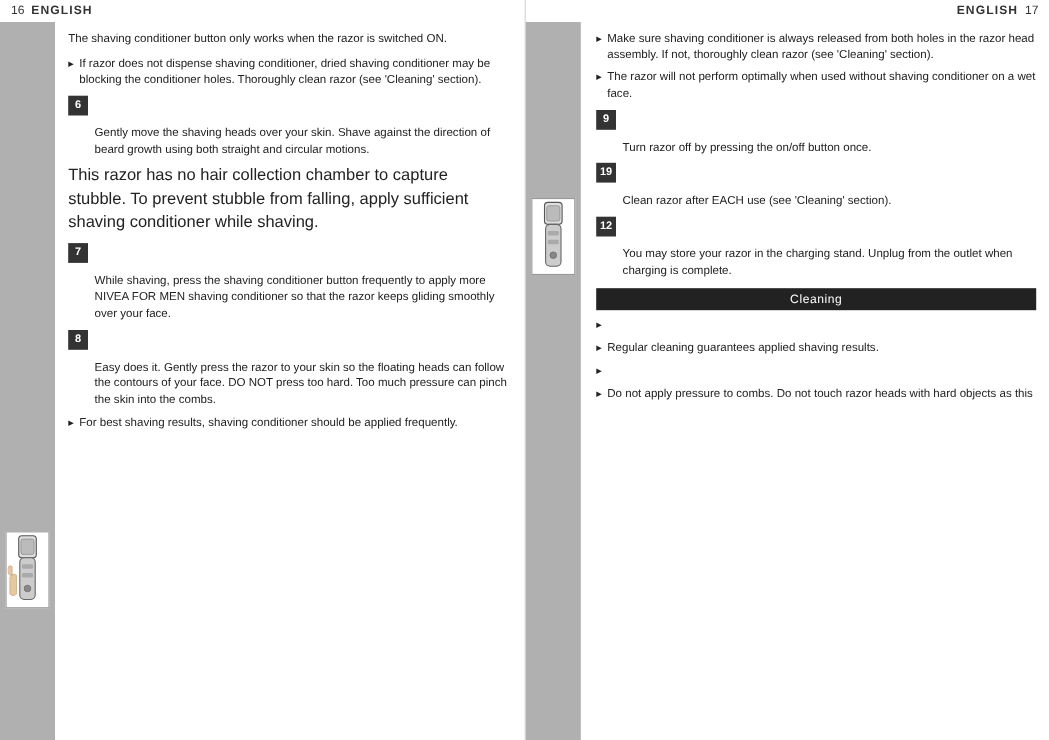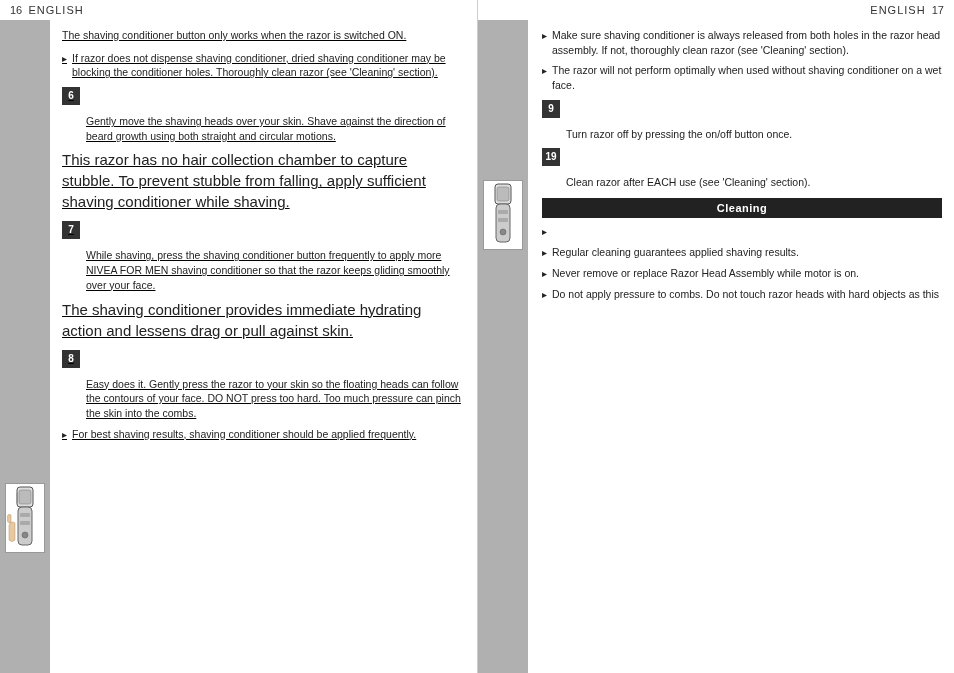--- a/index.html
+++ b/index.html
@@ -50,21 +50,21 @@
     .page-header-right {
       justify-content: flex-end;
     }
     .page-number {
       font-size: 11px;
       font-weight: normal;
       color: #333;
     }
     .page-title {
       font-size: 11px;
-      font-weight: normal;
+      font-weight: bold;
       color: #333;
       letter-spacing: 1px;
       text-transform: uppercase;
     }
     
     .content-area {
       display: flex;
       flex: 1;
       overflow: hidden;
     }
@@ -90,21 +90,20 @@
     }
     .razor-illustration {
       width: 36px;
       height: 66px;
     }
     
     .main-text {
       flex: 1;
       padding: 8px 14px 8px 12px;
       overflow: hidden;
-      text-decoration: underline;
     }
     
     .intro-text {
       font-size: 10.5px;
       color: #222;
       margin-bottom: 8px;
       line-height: 1.4;
     }
     .bullet-item {
       display: flex;
@@ -178,21 +177,21 @@
     }
     .right-main-text {
       flex: 1;
       padding: 8px 12px 8px 14px;
       overflow: hidden;
     }
     
     .cleaning-header {
       background: #222;
       color: #fff;
-      font-weight: bold;
+      font-weight: normal;
       font-size: 11px;
       text-align: center;
       padding: 4px 8px;
       margin: 8px 0 6px 0;
       letter-spacing: 0.5px;
     }
   </style>
 </head>
 <body>
 
@@ -232,21 +231,20 @@
         <div class="step-item">
           <div class="step-number-box">6</div>
           <span class="step-text">Gently move the shaving heads over your skin. Shave against the direction of beard growth using both straight and circular motions.</span>
         </div>
         <p class="note-text">This razor has no hair collection chamber to capture stubble. To prevent stubble from falling, apply sufficient shaving conditioner while shaving.</p>
 
         <div class="step-item">
           <div class="step-number-box">7</div>
           <span class="step-text">While shaving, press the shaving conditioner button frequently to apply more NIVEA FOR MEN shaving conditioner so that the razor keeps gliding smoothly over your face.</span>
         </div>
-        <p class="note-text">The shaving conditioner provides immediate hydrating action and lessens drag or pull against skin.</p>
 
         <div class="step-item">
           <div class="step-number-box">8</div>
           <span class="step-text">Easy does it. Gently press the razor to your skin so the floating heads can follow the contours of your face. DO NOT press too hard. Too much pressure can pinch the skin into the combs.</span>
         </div>
 
         <div class="bullet-item">
           <span class="bullet-arrow">▸</span>
           <span>For best shaving results, shaving conditioner should be applied frequently.</span>
         </div>
@@ -287,33 +285,36 @@
           <div class="step-number-box">9</div>
           <span class="step-text">Turn razor off by pressing the on/off button once.</span>
         </div>
 
         <div class="step-item">
           <div class="step-number-box">19</div>
           <span class="step-text">Clean razor after EACH use (see 'Cleaning' section).</span>
         </div>
 
 
+        <div class="step-item">
+          <div class="step-number-box">12</div>
+          <span class="step-text">You may store your razor in the charging stand. Unplug from the outlet when charging is complete.</span>
+        </div>
 
         <div class="cleaning-header">Cleaning</div>
 
         <div class="bullet-item">
           <span class="bullet-arrow">▸</span>
         </div>
         <div class="bullet-item">
           <span class="bullet-arrow">▸</span>
           <span>Regular cleaning guarantees applied shaving results.</span>
         </div>
         <div class="bullet-item">
           <span class="bullet-arrow">▸</span>
-          <span>Never remove or replace Razor Head Assembly while motor is on.</span>
         </div>
         <div class="bullet-item">
           <span class="bullet-arrow">▸</span>
           <span>Do not apply pressure to combs.  Do not touch razor heads with hard objects as this</span>
         </div>
       </div>
     </div>
   </div>
 
 </div>

